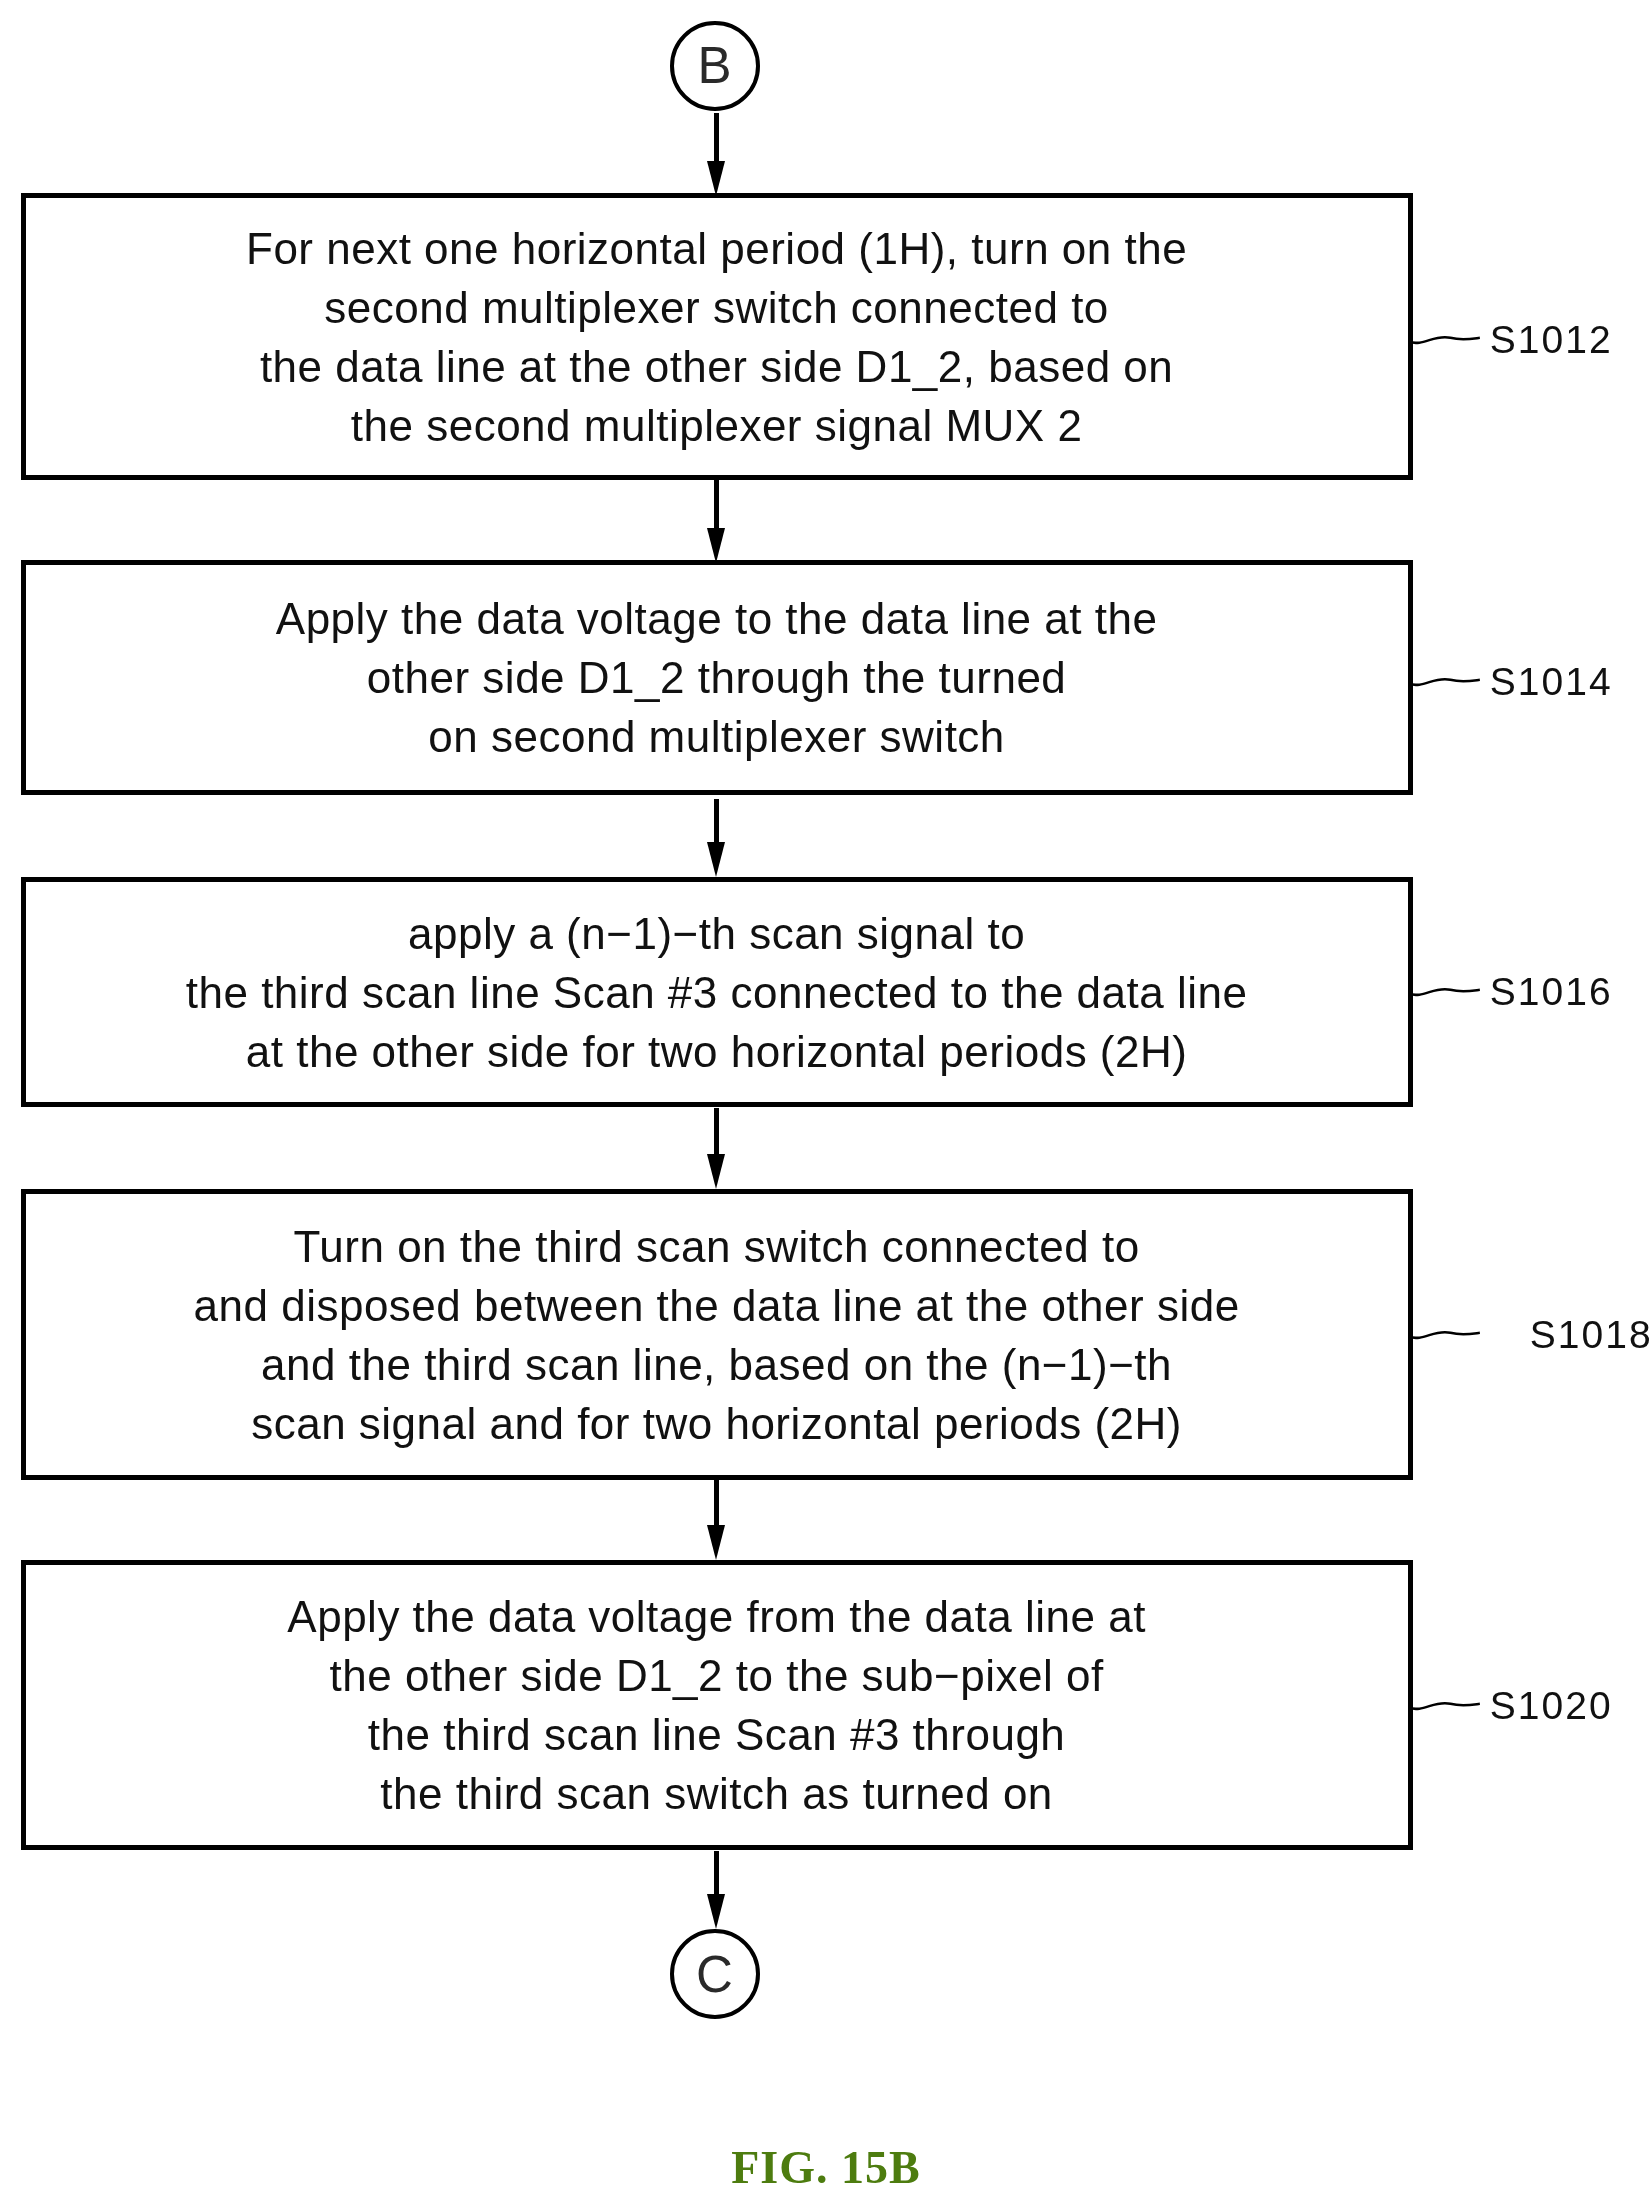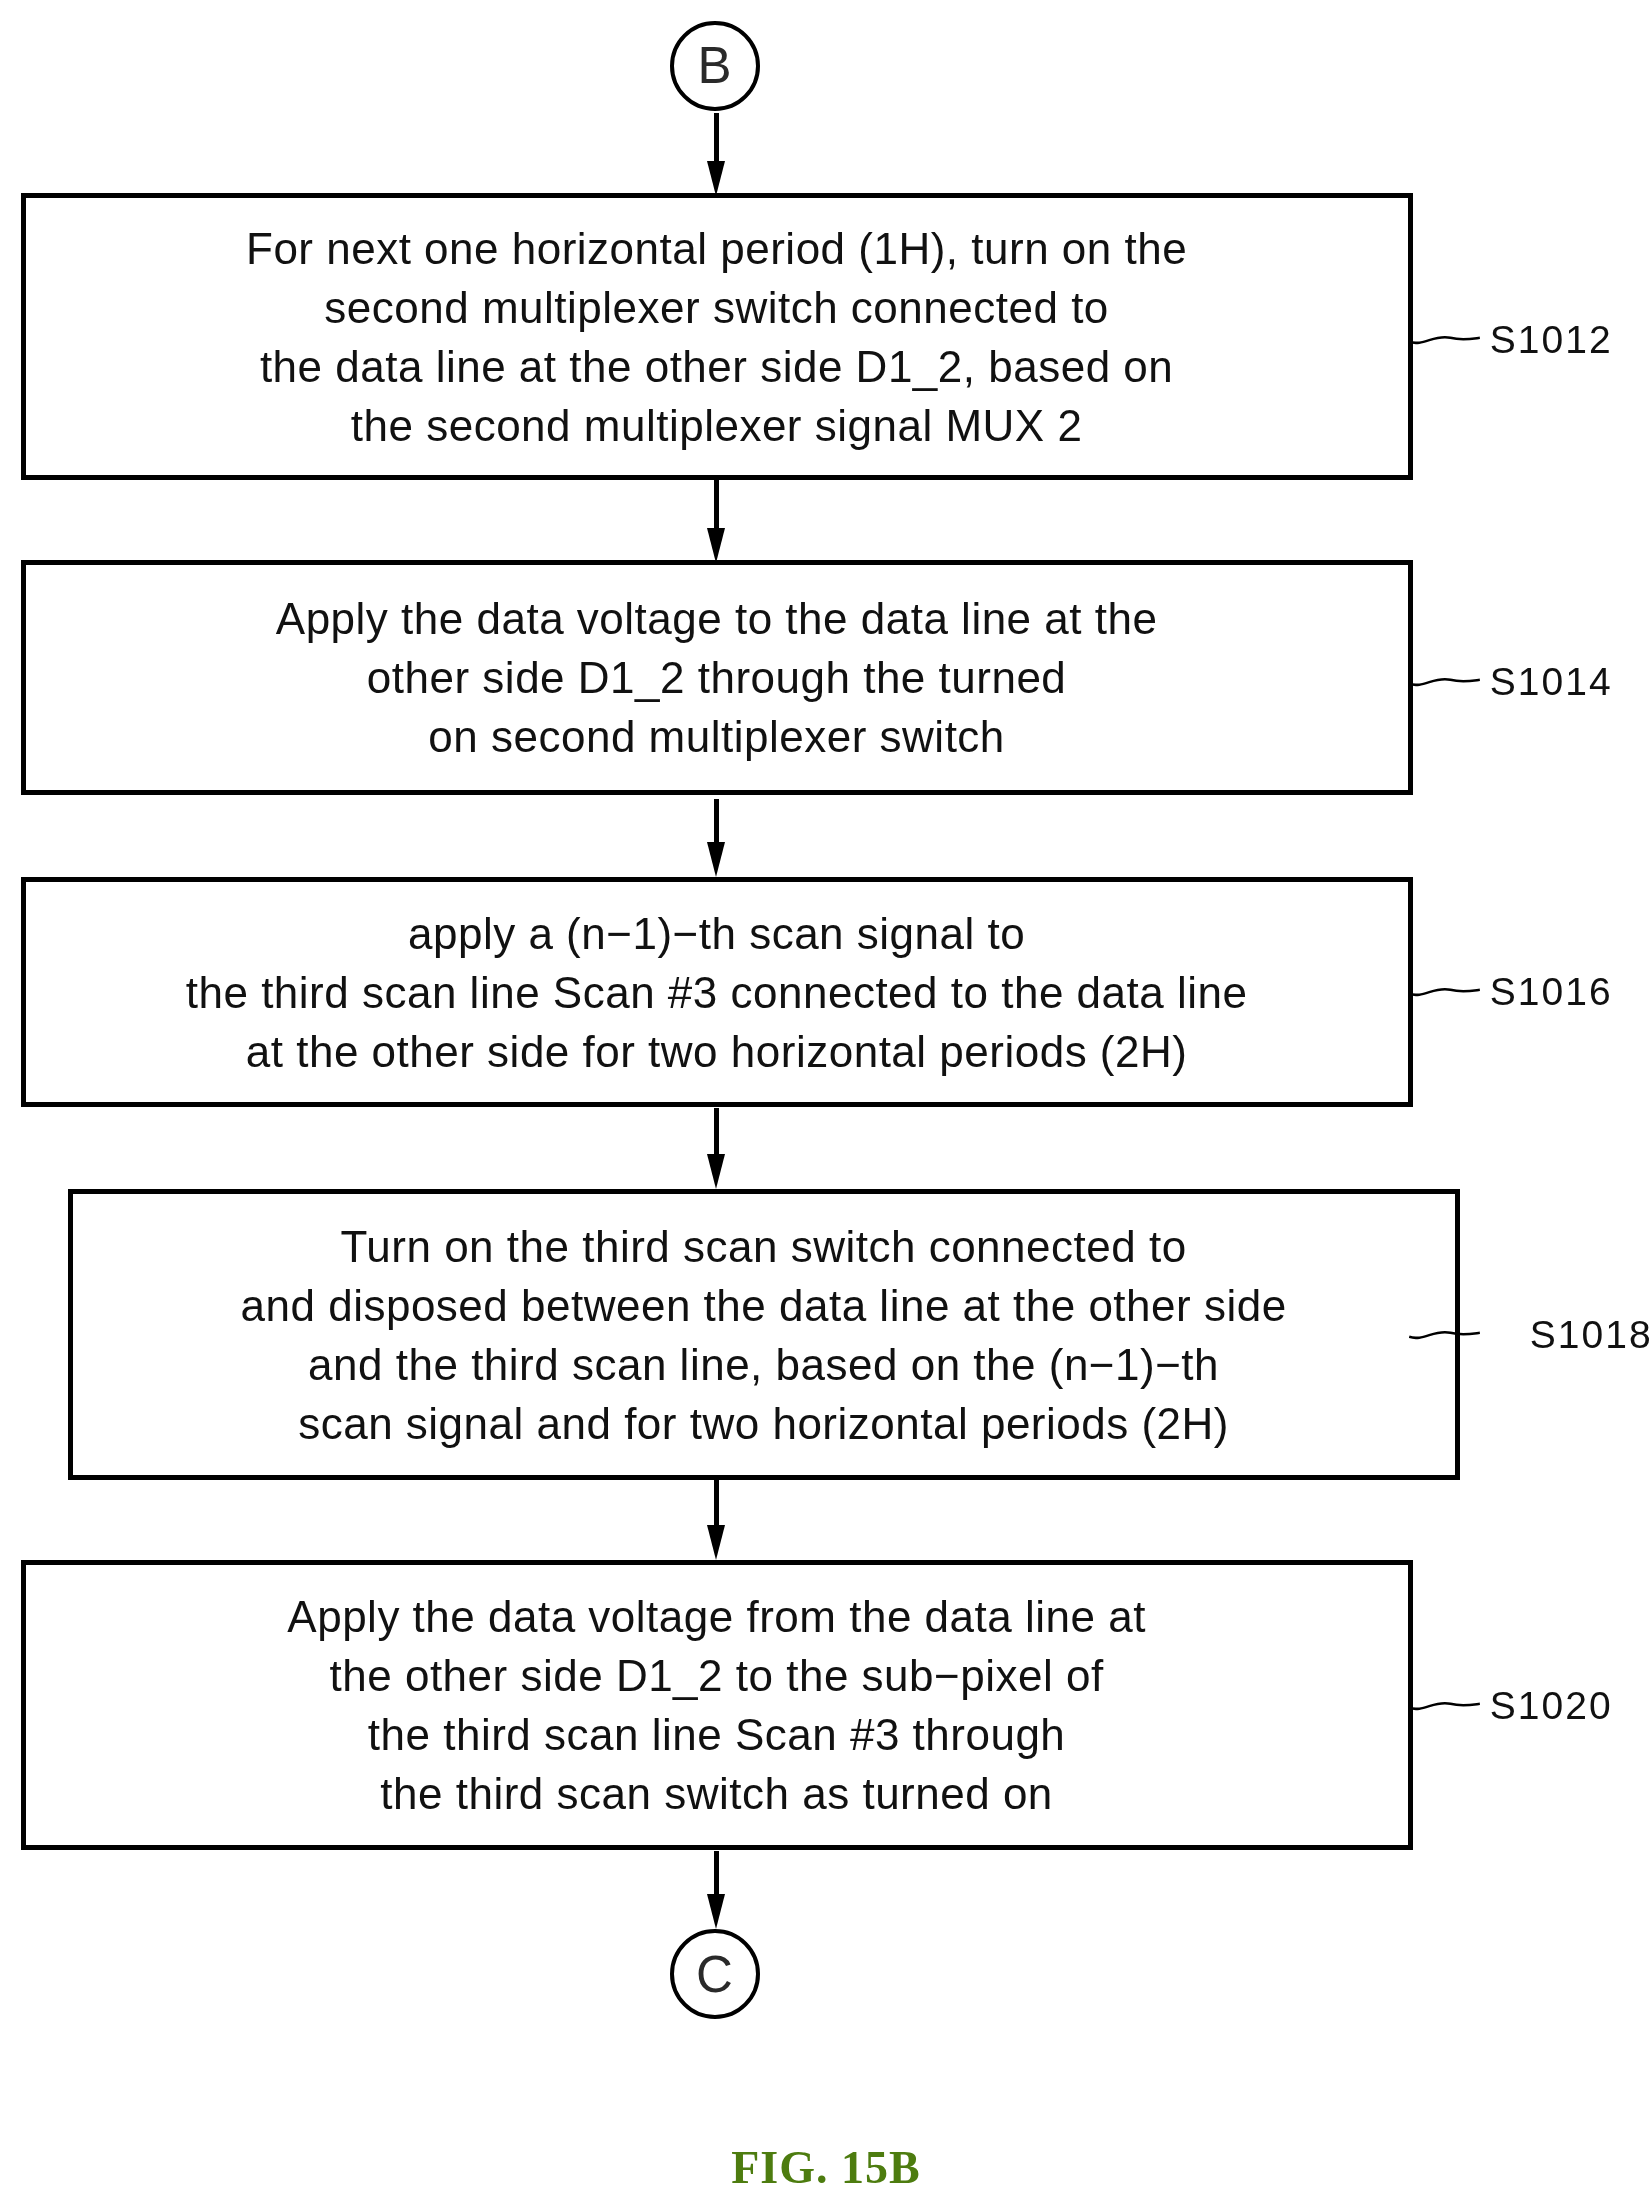--- a/index.html
+++ b/index.html
@@ -163,21 +163,21 @@
       <path d="M0,13 C14,18 26,5 42,9 C54,12 64,10 72,9" stroke="#000000" stroke-width="2.6" fill="none"></path>
     </svg>
     <span class="label-text">S1016</span>
   </div>
 
   <div class="v-arrow" style="top:1108px; height:81px;">
     <div class="stem"></div>
     <div class="head"></div>
   </div>
 
-  <div class="step-box" style="top:1189px; height:291px;margin-left:47px;">
+  <div class="step-box" style="top:1189px; height:291px;">
     <div class="box-line">Turn on the third scan switch connected to</div>
     <div class="box-line">and disposed between the data line at the other side</div>
     <div class="box-line">and the third scan line, based on the (n−1)−th</div>
     <div class="box-line">scan signal and for two horizontal periods (2H)</div>
   </div>
   <div class="step-label" style="top:1307px;gap:40px;">
     <svg class="squiggle" width="71" height="21.6" viewBox="0 0 72 22">
       <path d="M0,13 C14,18 26,5 42,9 C54,12 64,10 72,9" stroke="#000000" stroke-width="2.6" fill="none"></path>
     </svg>
     <span class="label-text">S1018</span>

